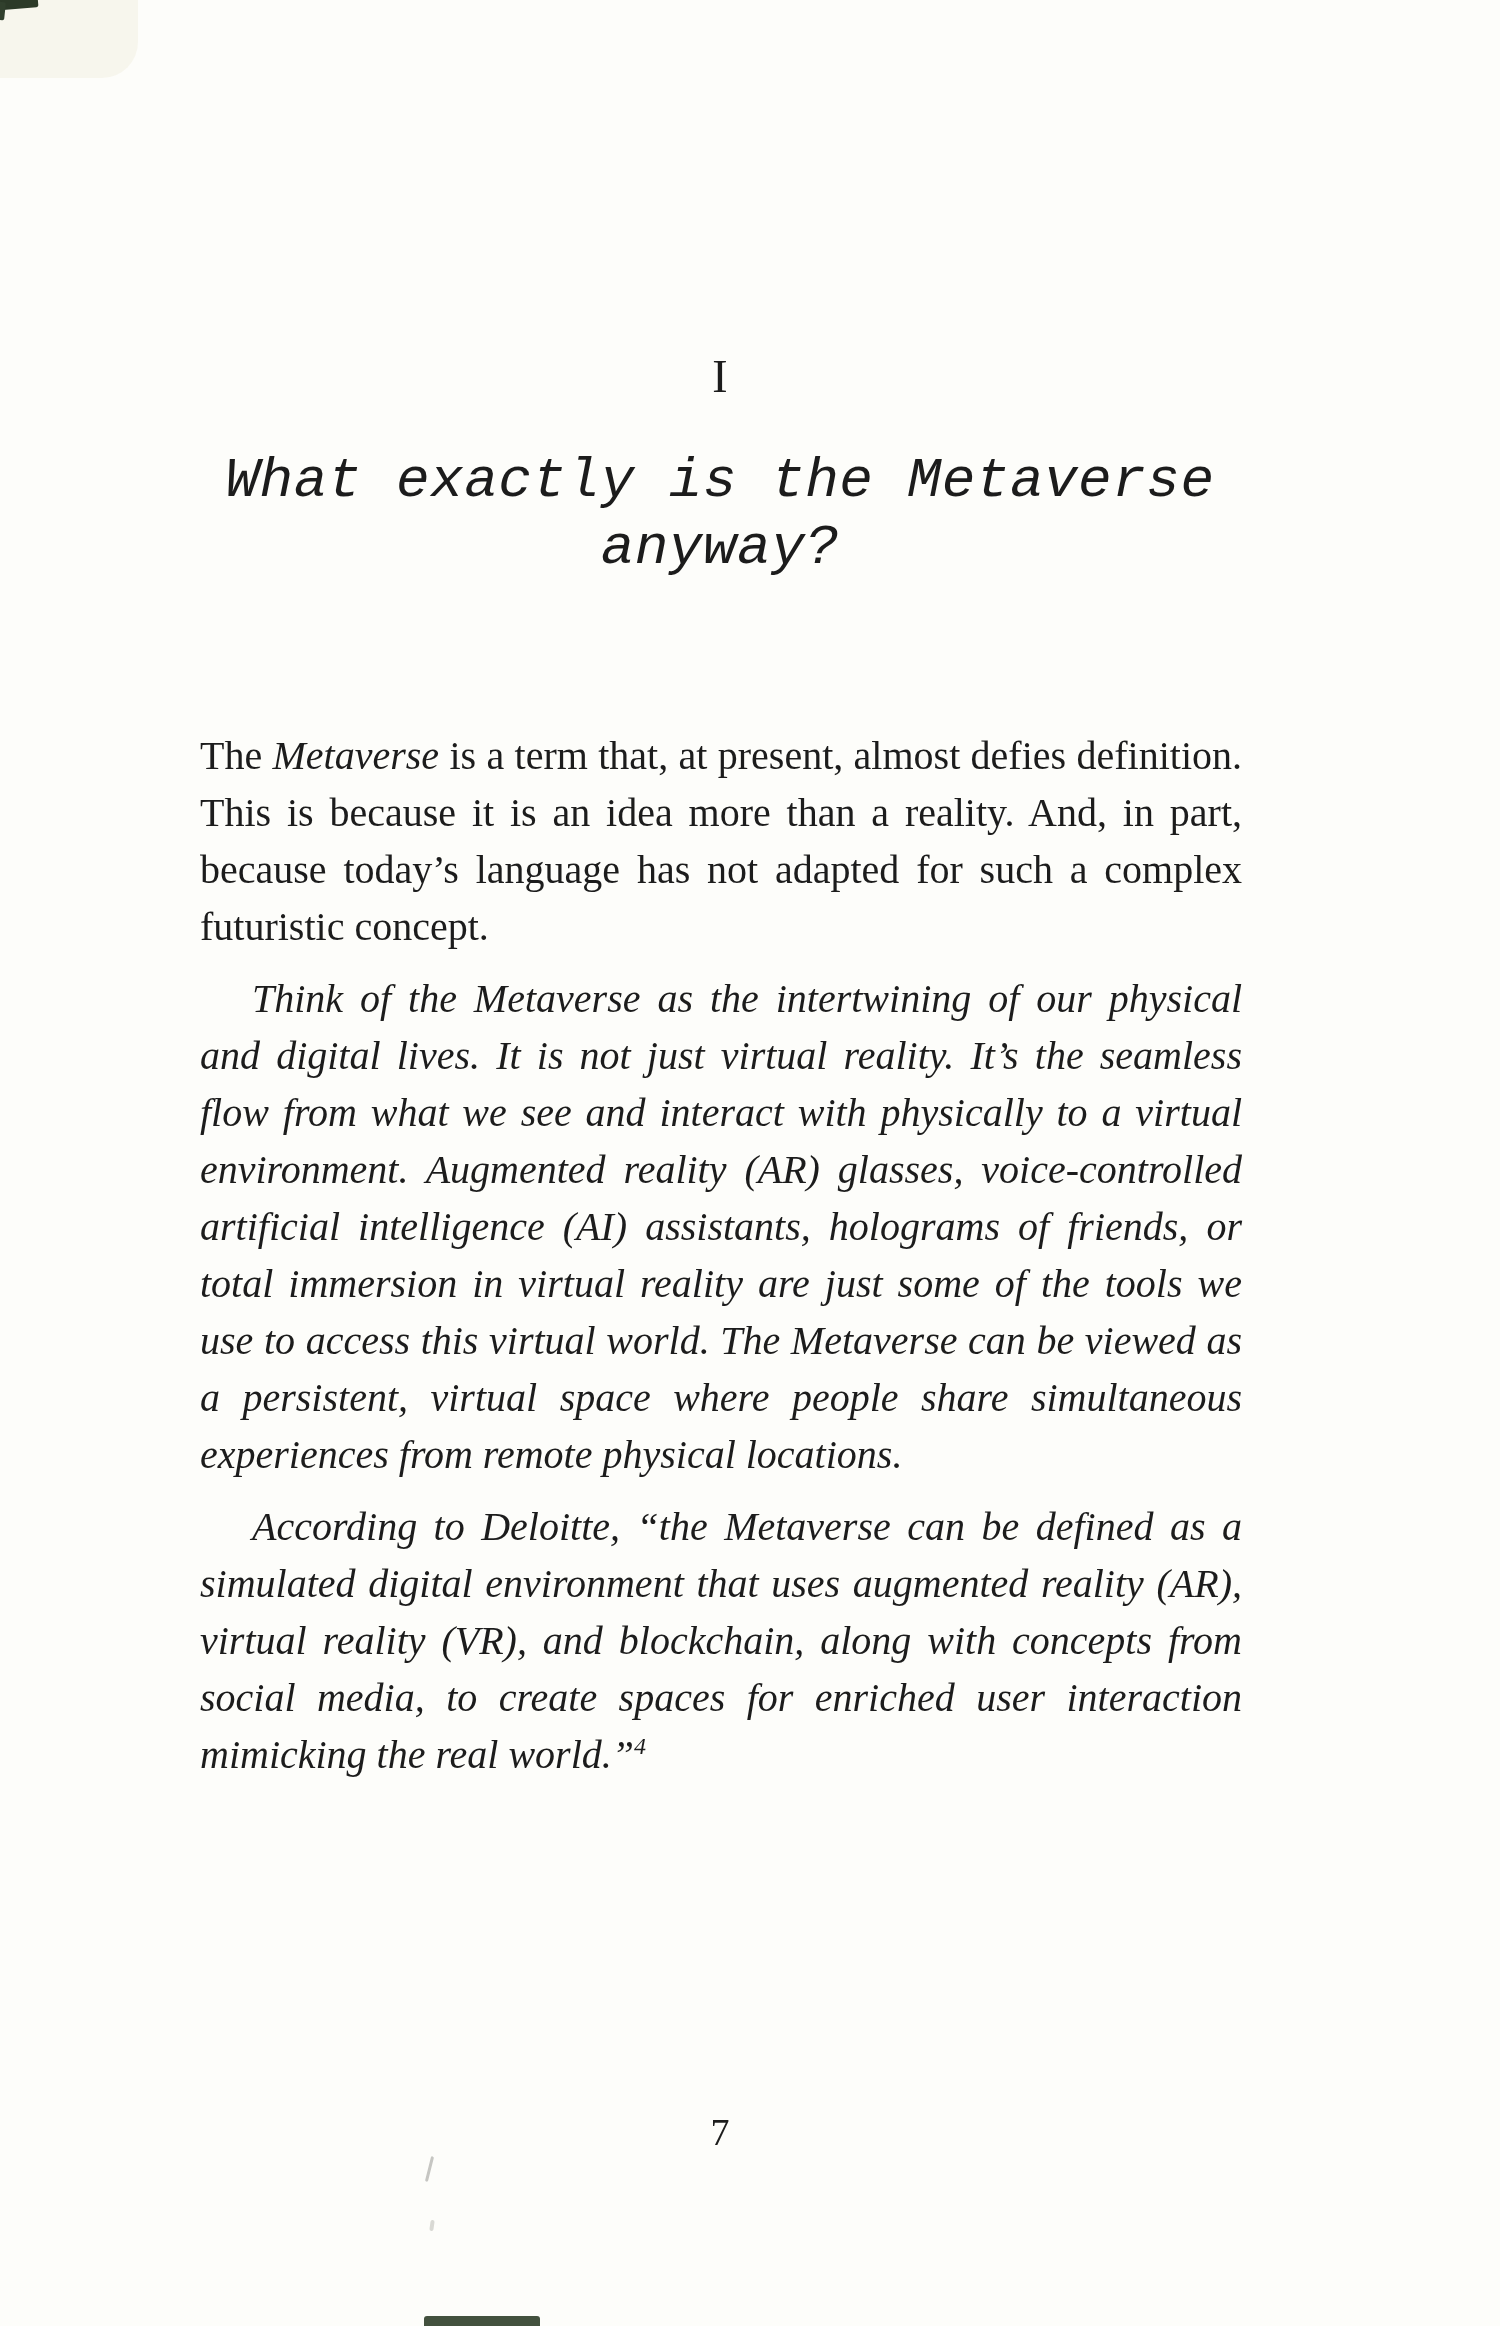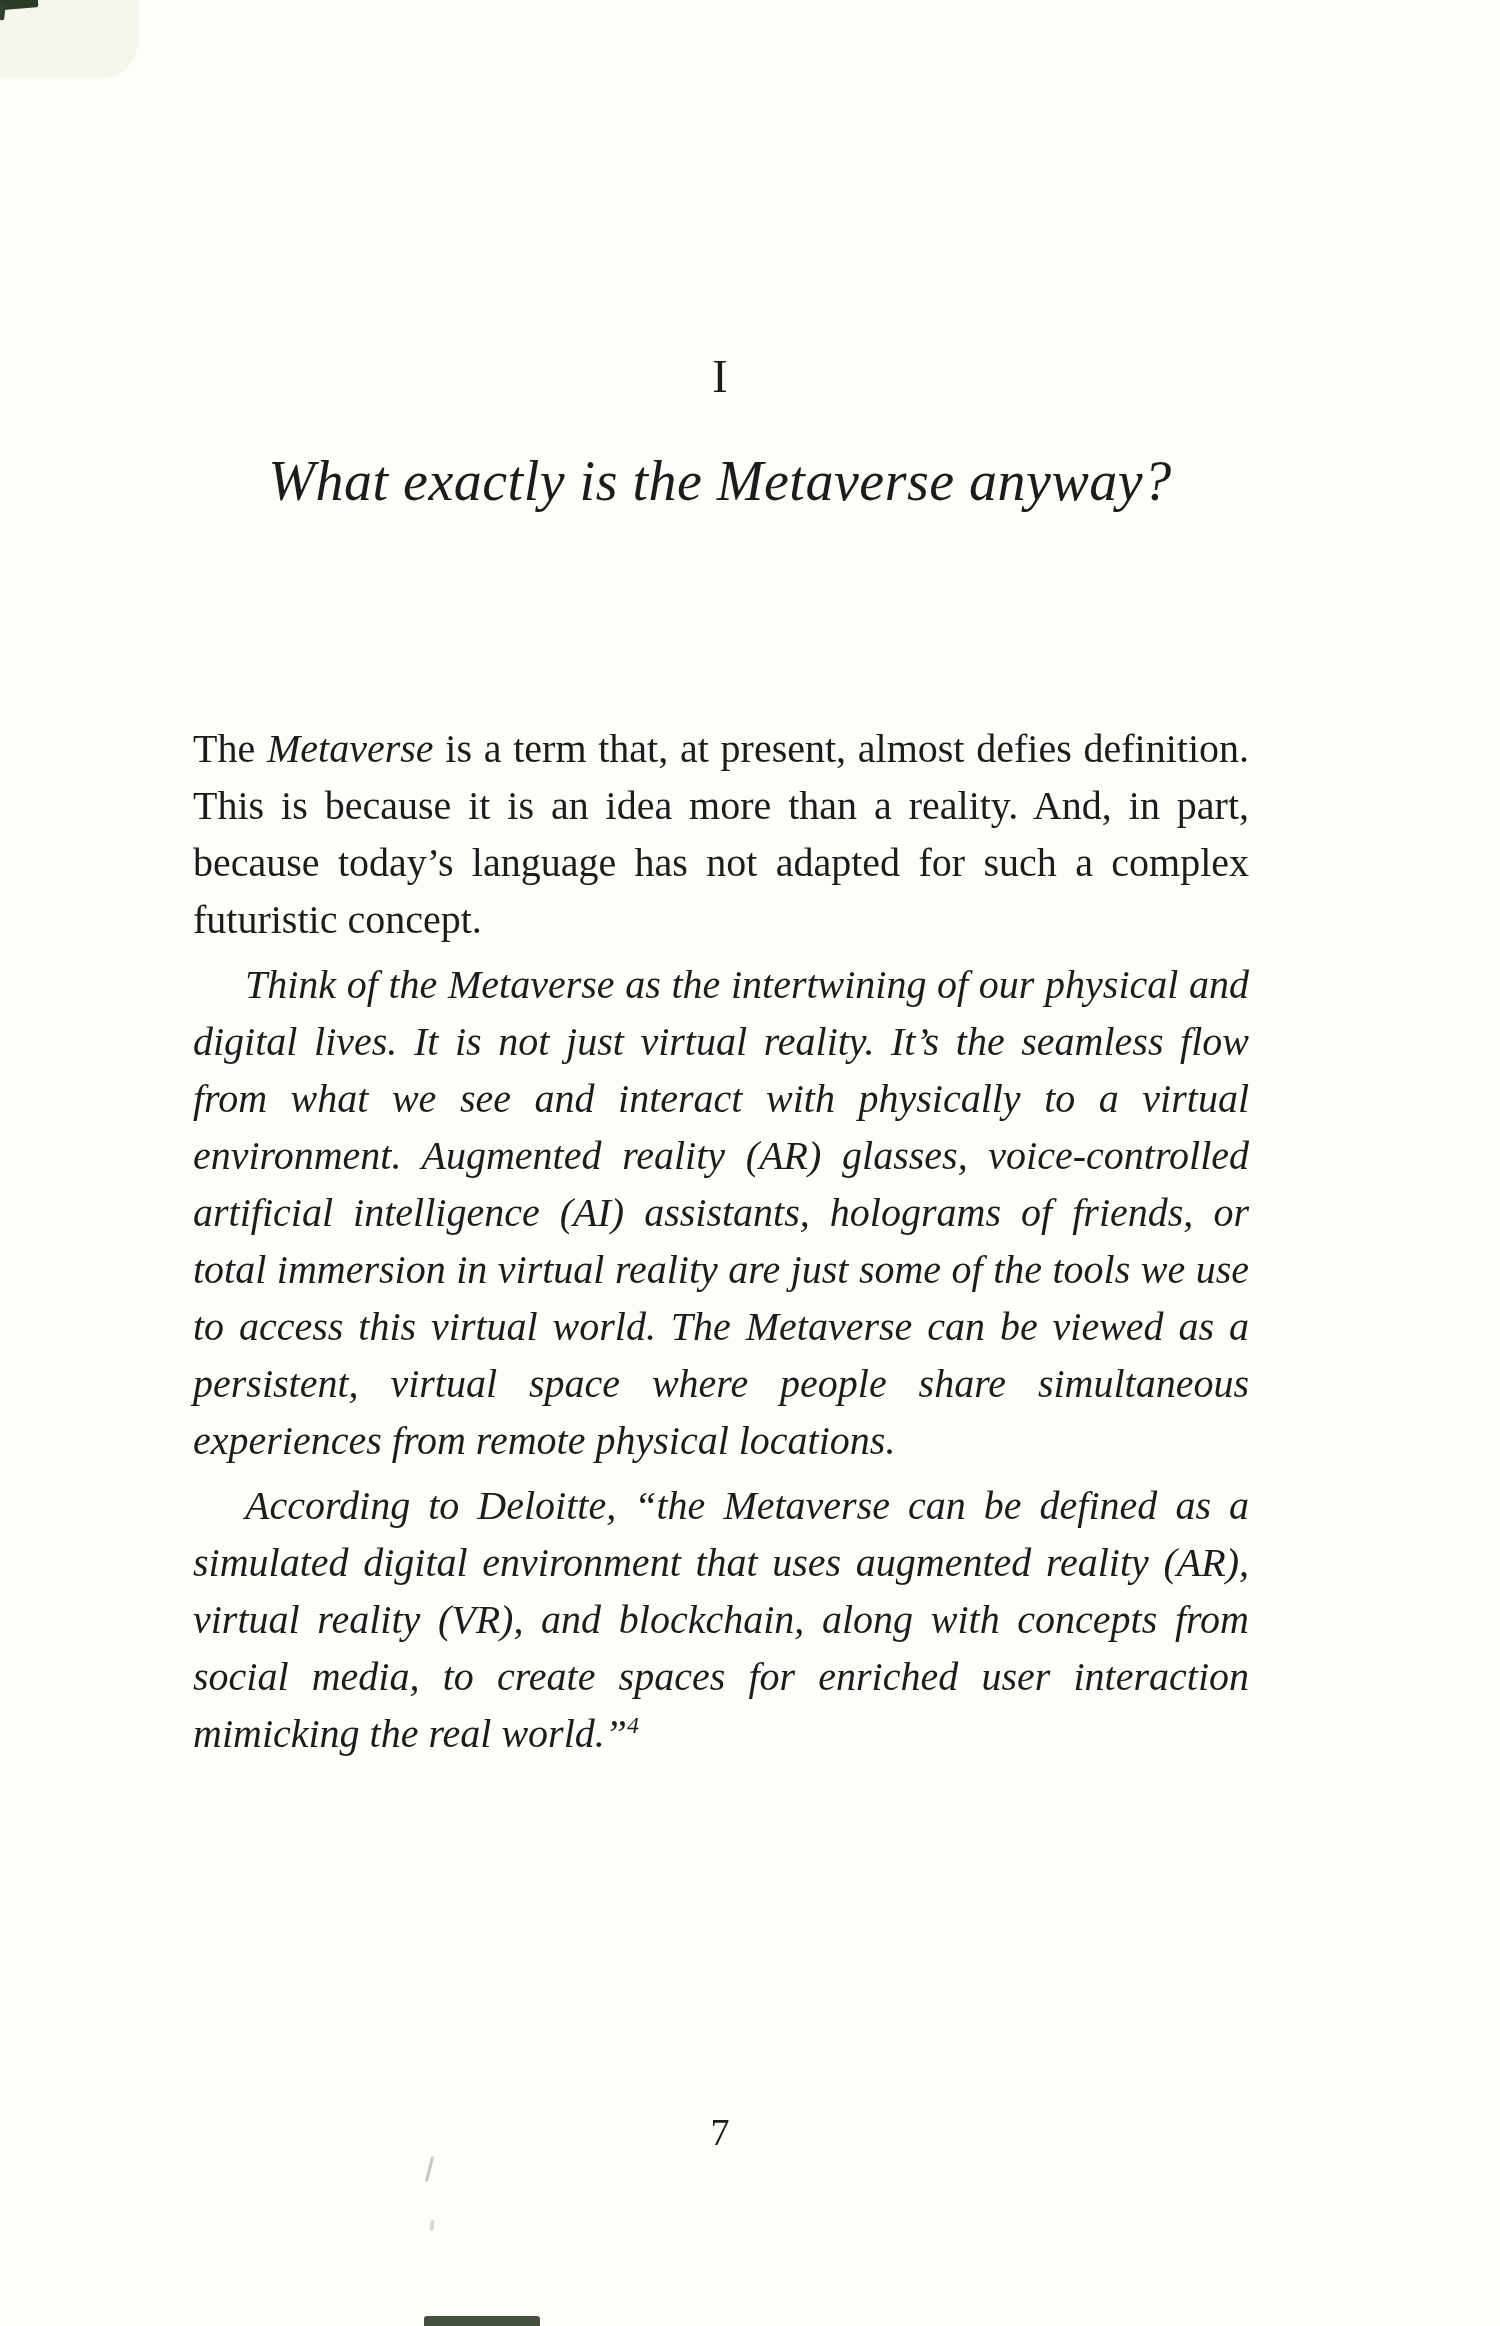--- a/index.html
+++ b/index.html
@@ -78,31 +78,32 @@
     position: absolute;
     left: 135px; top: 448px;
     width: 1170px;
     margin: 0;
     text-align: center;
     font-size: 56px;
     font-style: italic;
     font-weight: normal;
     letter-spacing: 0.5px;
     line-height: 1.2;
+    font-family: Liberation Mono, monospace;
   }
   .body-text {
     position: absolute;
     left: 185px; top: 712px;
     width: 1072px;
     font-size: 40px;
     line-height: 57px;
     text-align: justify;
   }
   .body-text p {
-    margin: 8px;
+    margin: 15px;
     padding: 0;
   }
   .body-text p.indent {
     text-indent: 52px;
     font-style: italic;
   }
   .body-text sup {
     font-size: 24px;
     line-height: 0;
     vertical-align: super;

